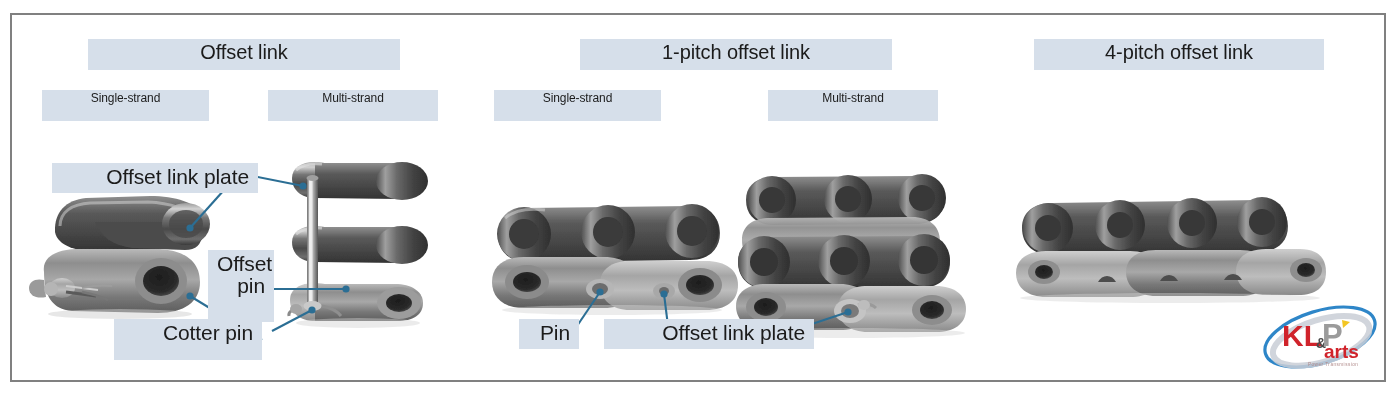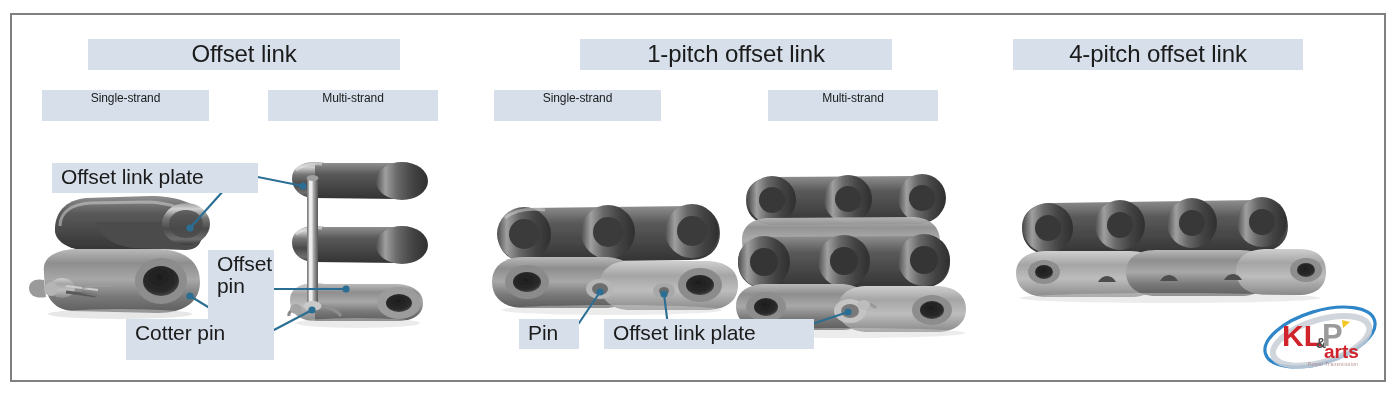--- a/index.html
+++ b/index.html
@@ -35,30 +35,30 @@
     position: absolute;
     background: #d6dfea;
     color: #1b1b1b;
     white-space: pre;
     line-height: 1.12;
     letter-spacing: -0.1px;
     padding: 2px 9px 3px 9px;
     box-sizing: border-box;
   }
   .chip.section-title {
-    font-size: 24px;
+    font-size: 20px;
     text-align: center;
   }
   .chip.strand-title {
     font-size: 12px;
     text-align: center;
   }
   .chip.callout {
     font-size: 21px;
-    text-align: left;
+    text-align: right;
   }
   .chip.callout.two-line {
     line-height: 1.05;
   }
   
   .overlay {
     position: absolute;
     left: 0; top: 0;
     width: 1400px; height: 400px;
     pointer-events: none;
@@ -331,36 +331,36 @@
       <circle cx="600" cy="292" r="3.6"></circle>
       <circle cx="664" cy="294" r="3.6"></circle>
       <circle cx="848" cy="312" r="3.6"></circle>
     </g>
   </svg>
 
   <div class="chip section-title" style="left:88px; top:39px; width:312px; height:31px;">Offset link</div>
 
   <div class="chip section-title" style="left:580px; top:39px; width:312px; height:31px;">1-pitch offset link</div>
 
-  <div class="chip section-title" style="left:1013px; top:39px; width:290px; height:31px;">4-pitch offset link</div>
+  <div class="chip section-title" style="left:1034px; top:39px; width:290px; height:31px;">4-pitch offset link</div>
 
   <div class="chip strand-title" style="left:42px; top:90px; width:167px; height:31px;">Single-strand</div>
 
   <div class="chip strand-title" style="left:268px; top:90px; width:170px; height:31px;">Multi-strand</div>
 
   <div class="chip strand-title" style="left:494px; top:90px; width:167px; height:31px;">Single-strand</div>
 
   <div class="chip strand-title" style="left:768px; top:90px; width:170px; height:31px;">Multi-strand</div>
 
   <div class="chip callout" style="left:52px; top:163px; width:206px; height:30px;">Offset link plate</div>
 
   <div class="chip callout two-line" style="left:208px; top:250px; width:66px; height:72px; padding-top:3px;">Offset
 pin</div>
 
-  <div class="chip callout" style="left:126px; top:319px; width:148px; height:41px;">Cotter pin</div>
+  <div class="chip callout" style="left:114px; top:319px; width:148px; height:41px;">Cotter pin</div>
 
   <div class="chip callout" style="left:519px; top:319px; width:60px; height:30px;">Pin</div>
 
   <div class="chip callout" style="left:604px; top:319px; width:210px; height:30px;">Offset link plate</div>
 
   <svg id="logo" viewBox="0 0 124 82" xmlns="http://www.w3.org/2000/svg">
     <g transform="rotate(-17 62 41)">
       <ellipse cx="62" cy="41" rx="57" ry="26" fill="none" stroke="#2e86c8" stroke-width="3.2"></ellipse>
       <ellipse cx="62" cy="45" rx="50" ry="21" fill="none" stroke="#c9ced6" stroke-width="6" opacity="0.85"></ellipse>
     </g>

